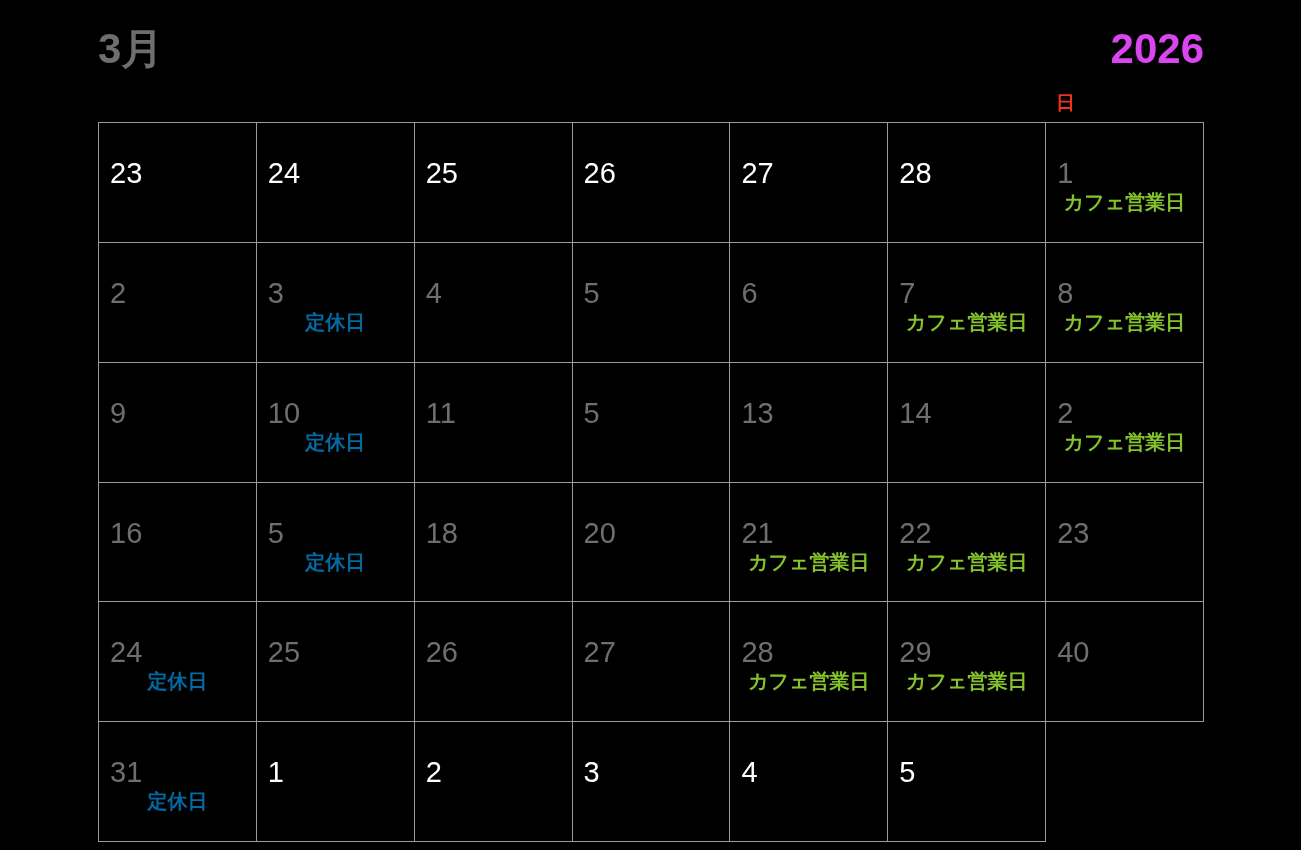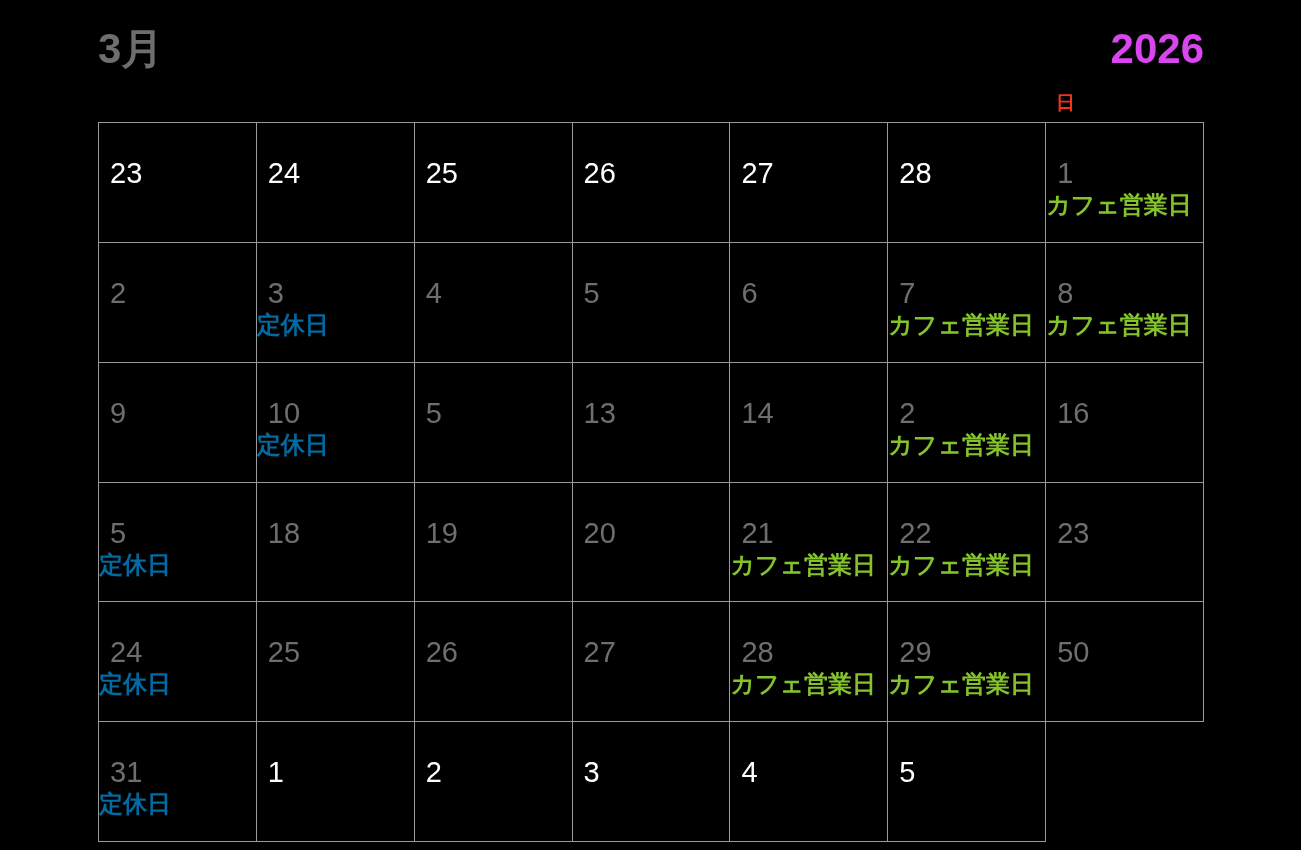--- a/index.html
+++ b/index.html
@@ -102,21 +102,22 @@
     margin-top: 27px;
   }
   .day-cell.other-month .day-num {
     color: #ffffff;
   }
   .day-event {
     position: absolute;
     left: 0;
     right: 0;
     top: 68px;
-    font-size: 24px;
+    text-align: center;
+    font-size: 20px;
     font-weight: 700;
     line-height: 1.15;
     white-space: nowrap;
   }
   .day-event.closed {
     color: #0369a1;
   }
   .day-event.open {
     color: #84c32b;
   }
@@ -189,20 +190,23 @@
         <div class="day-event open">カフェ営業日</div>
       </div>
       <div class="day-cell">
         <div class="day-num">9</div>
       </div>
       <div class="day-cell">
         <div class="day-num">10</div>
         <div class="day-event closed">定休日</div>
       </div>
       <div class="day-cell">
+        <div class="day-num">11</div>
+      </div>
+      <div class="day-cell">
         <div class="day-num">5</div>
       </div>
       <div class="day-cell">
         <div class="day-num">13</div>
       </div>
       <div class="day-cell">
         <div class="day-num">14</div>
       </div>
       <div class="day-cell">
         <div class="day-num">2</div>
@@ -212,23 +216,20 @@
         <div class="day-num">16</div>
       </div>
       <div class="day-cell">
         <div class="day-num">5</div>
         <div class="day-event closed">定休日</div>
       </div>
       <div class="day-cell">
         <div class="day-num">18</div>
       </div>
       <div class="day-cell">
-        <div class="day-num">19</div>
-      </div>
-      <div class="day-cell">
         <div class="day-num">20</div>
       </div>
       <div class="day-cell">
         <div class="day-num">21</div>
         <div class="day-event open">カフェ営業日</div>
       </div>
       <div class="day-cell">
         <div class="day-num">22</div>
         <div class="day-event open">カフェ営業日</div>
       </div>
@@ -250,21 +251,21 @@
       </div>
       <div class="day-cell">
         <div class="day-num">28</div>
         <div class="day-event open">カフェ営業日</div>
       </div>
       <div class="day-cell">
         <div class="day-num">29</div>
         <div class="day-event open">カフェ営業日</div>
       </div>
       <div class="day-cell">
-        <div class="day-num">50</div>
+        <div class="day-num">40</div>
       </div>
       <div class="day-cell">
         <div class="day-num">31</div>
         <div class="day-event closed">定休日</div>
       </div>
       <div class="day-cell other-month">
         <div class="day-num">1</div>
       </div>
       <div class="day-cell other-month">
         <div class="day-num">2</div>

